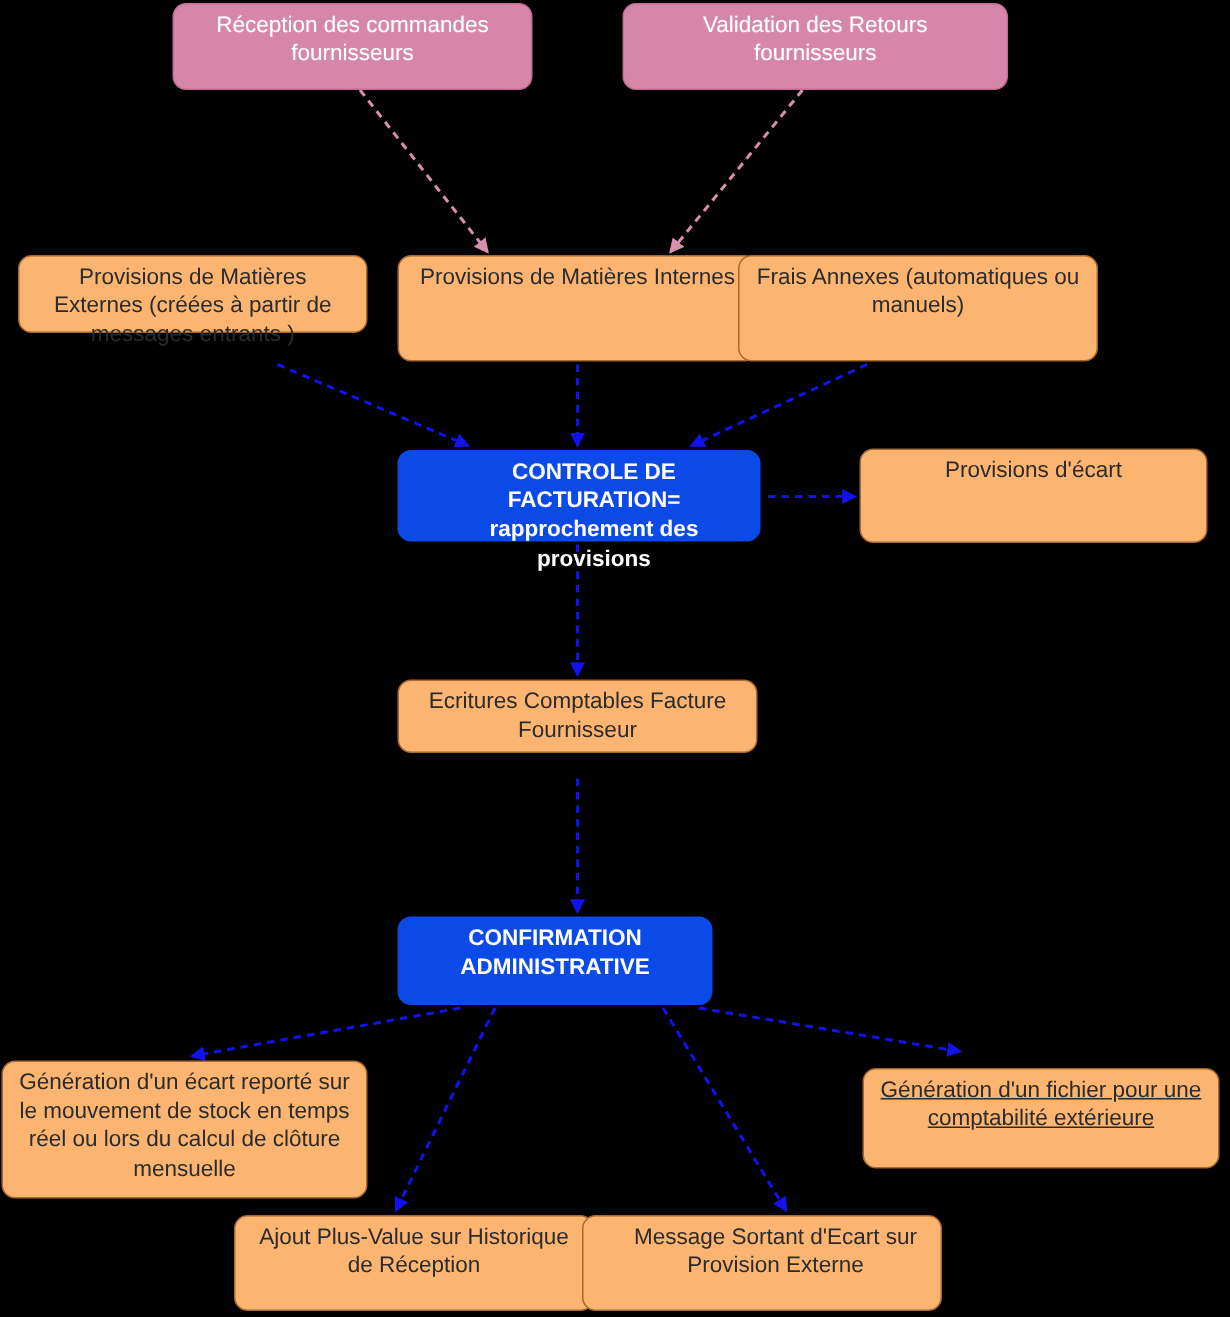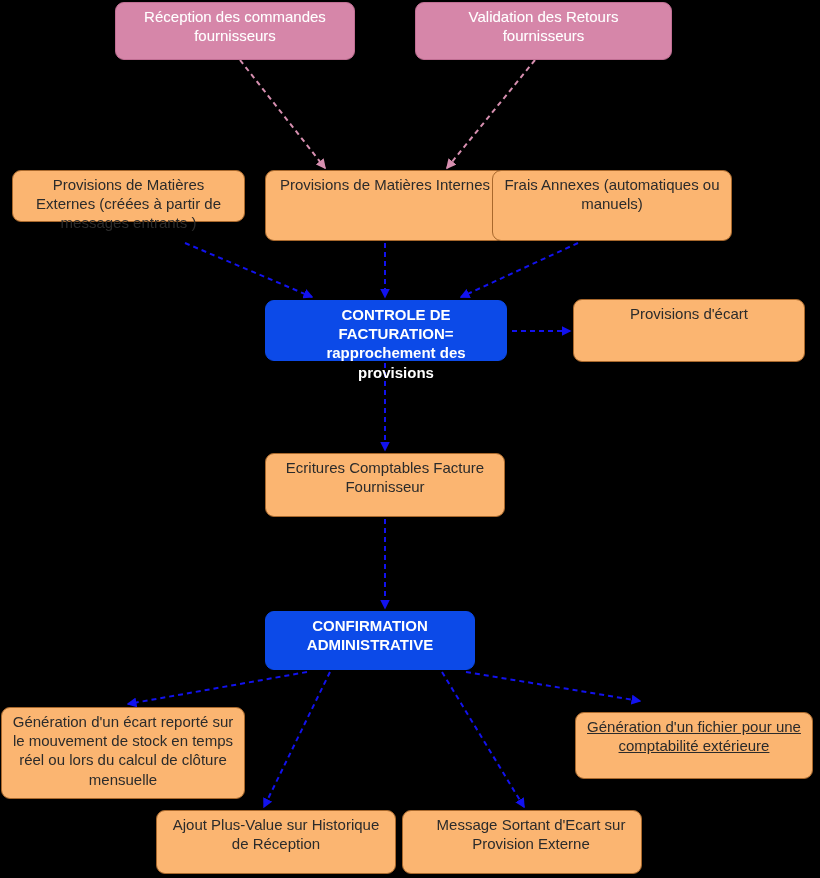--- a/index.html
+++ b/index.html
@@ -111,21 +111,21 @@
 manuels)</span>
       </div>
       <div class="node blue" style="left: 265px; top: 300px; width: 242px; height: 61px; padding-left: 29px;">
         <span class="node-label">CONTROLE DE
 FACTURATION=
 rapprochement des provisions</span>
       </div>
       <div class="node orange" style="left: 573px; top: 299px; width: 232px; height: 63px;">
         <span class="node-label">Provisions d'écart</span>
       </div>
-      <div class="node orange" style="left: 265px; top: 453px; width: 240px; height: 64px;">
+      <div class="node orange" style="left: 265px; top: 453px; width: 240px; height: 49px;">
         <span class="node-label">Ecritures Comptables Facture
 Fournisseur</span>
       </div>
       <div class="node blue" style="left: 265px; top: 611px; width: 210px; height: 59px;">
         <span class="node-label">CONFIRMATION
 ADMINISTRATIVE</span>
       </div>
       <div class="node orange" style="left: 1px; top: 707px; width: 244px; height: 92px;">
         <span class="node-label">Génération d'un écart reporté sur
 le mouvement de stock en temps
@@ -133,19 +133,19 @@
 mensuelle</span>
       </div>
       <div class="node orange" style="left: 575px; top: 712px; width: 238px; height: 67px; text-decoration: underline;">
         <span class="node-label">Génération d'un fichier pour une
 comptabilité extérieure</span>
       </div>
       <div class="node orange" style="left: 156px; top: 810px; width: 240px; height: 64px;">
         <span class="node-label">Ajout Plus-Value sur Historique
 de Réception</span>
       </div>
-      <div class="node orange" style="left: 402px; top: 810px; width: 240px; height: 64px; padding-left: 27px;">
+      <div class="node orange" style="left: 388px; top: 810px; width: 240px; height: 64px; padding-left: 27px;">
         <span class="node-label">Message Sortant d'Ecart sur
 Provision Externe</span>
       </div>
     </div>
 
 </div>
 
 </body></html>

